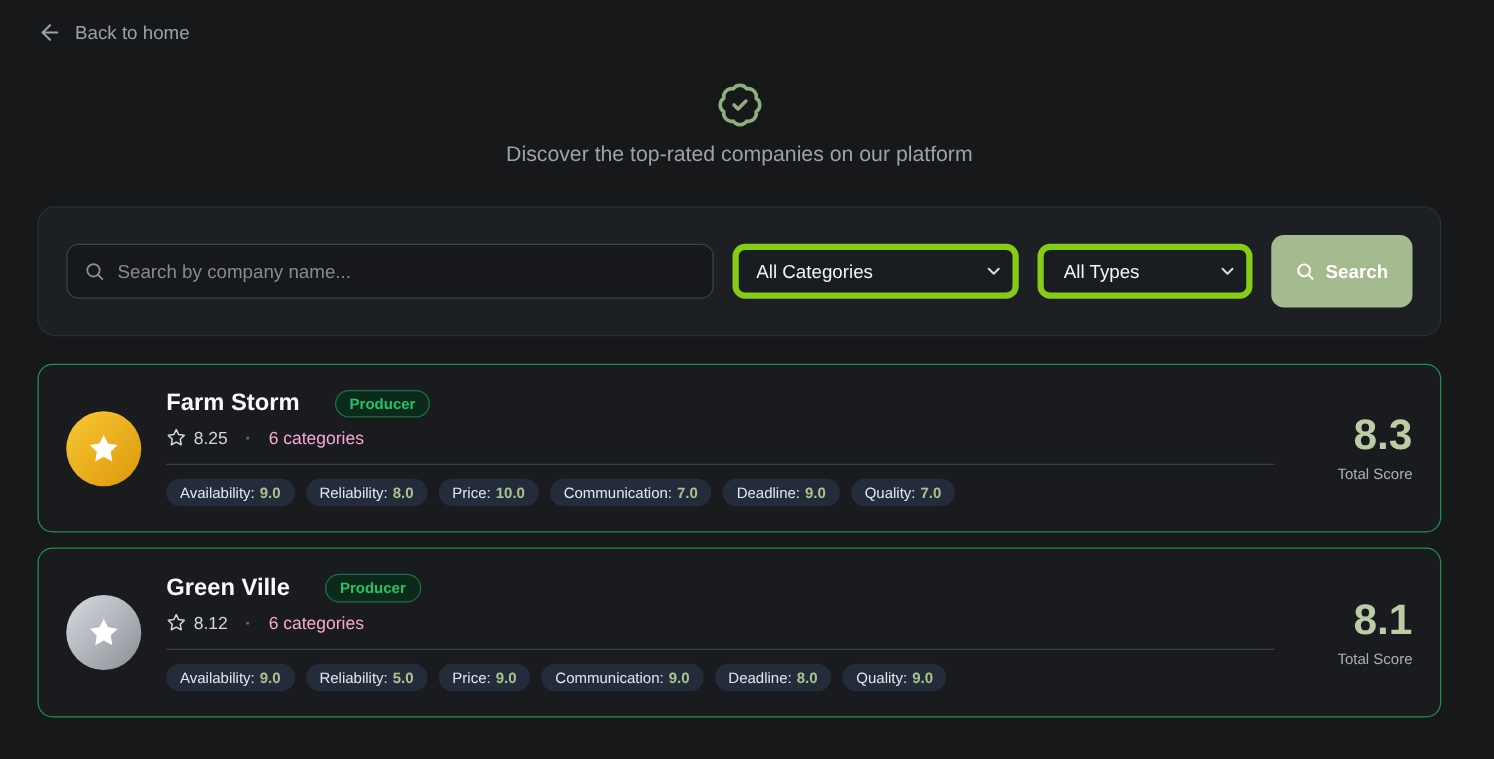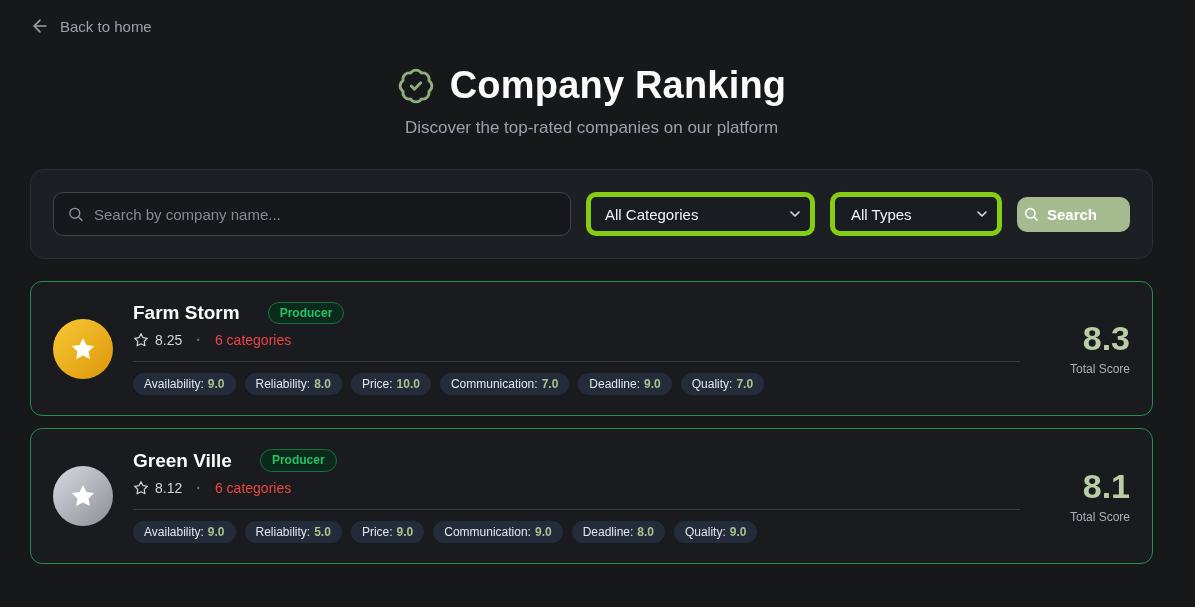--- a/index.html
+++ b/index.html
@@ -73,24 +73,24 @@
     color:#f3f4f6;font-size:15px;font-family:inherit;
     padding:0 36px 0 14px;outline:none;cursor:pointer;
   }
   .w-cat select{width:229px;}
   .w-type select{width:172px;padding-left:16px;}
   .select-wrap svg{
     position:absolute;right:12px;top:50%;transform:translateY(-50%);
     pointer-events:none;
   }
   .search-btn{
-    width:113px;height:35px;border:none;border-radius:10px;
+    width:113px;height:58px;border:none;border-radius:10px;
     background:var(--accent-sage);color:#ffffff;
     font-size:15px;font-weight:700;font-family:inherit;
-    display:flex;align-items:center;gap:8px;
+    display:flex;align-items:center;justify-content:center;gap:8px;
     cursor:pointer;
   }
 
   
   .card{
     margin-top:22px;
     background:var(--card-bg);
     border:1px solid var(--card-border-green);
     border-radius:12px;
     padding:20px 22px;
@@ -112,21 +112,21 @@
     font-size:12px;font-weight:700;color:var(--badge-green);
     background:#0c2a1b;border:1px solid #1d6f41;
     padding:3px 11px;border-radius:12px;line-height:1.2;
   }
   .rating-row{
     margin-top:8px;display:flex;align-items:center;font-size:14px;
   }
   .rating-row .star-o{display:flex;margin-right:6px;}
   .rating-val{color:#d2d6db;}
   .dot-sep{color:#6b7077;margin:0 14px;font-weight:700;}
-  .cats{color:#ef4444;text-align:center;}
+  .cats{color:#f9a8d4;text-align:center;}
   .divider{border-top:1px solid #383d45;margin:13px 0 11px;}
   .chips{display:flex;gap:9px;flex-wrap:wrap;}
   .chip{
     background:#242c3c;border-radius:11px;padding:4px 11px;
     font-size:12px;color:#e3e6ea;display:inline-flex;gap:4px;align-items:center;
     white-space:nowrap;
   }
   .chip b{color:var(--sage-text);font-weight:700;}
   .score-col{text-align:right;min-width:78px;margin-left:12px;flex:0 0 auto;}
   .score{font-size:34px;font-weight:800;color:var(--score-sage);line-height:1;}
@@ -143,21 +143,20 @@
         <path d="m12 19-7-7 7-7"></path>
       </svg>
     <span>Back to home</span>
   </a>
 
   <div class="title-row">
     <svg width="38" height="38" viewBox="0 0 24 24" fill="none" stroke="#8fae7e" stroke-width="1.8" stroke-linecap="round" stroke-linejoin="round">
         <path d="M3.85 8.62a4 4 0 0 1 4.78-4.77 4 4 0 0 1 6.74 0 4 4 0 0 1 4.78 4.78 4 4 0 0 1 0 6.74 4 4 0 0 1-4.77 4.78 4 4 0 0 1-6.75 0 4 4 0 0 1-4.78-4.77 4 4 0 0 1 0-6.76Z"></path>
         <path d="m9 12 2 2 4-4"></path>
       </svg>
-    <h1>Company Ranking</h1>
   </div>
   <p class="subtitle">Discover the top-rated companies on our platform</p>
 
   <div class="filter-panel">
     <div class="search-box">
       <svg width="17" height="17" viewBox="0 0 24 24" fill="none" stroke="#8b919a" stroke-width="2" stroke-linecap="round">
           <circle cx="11" cy="11" r="7"></circle>
           <path d="m21 21-4.3-4.3"></path>
         </svg>
       <input type="text" placeholder="Search by company name..." style="">

